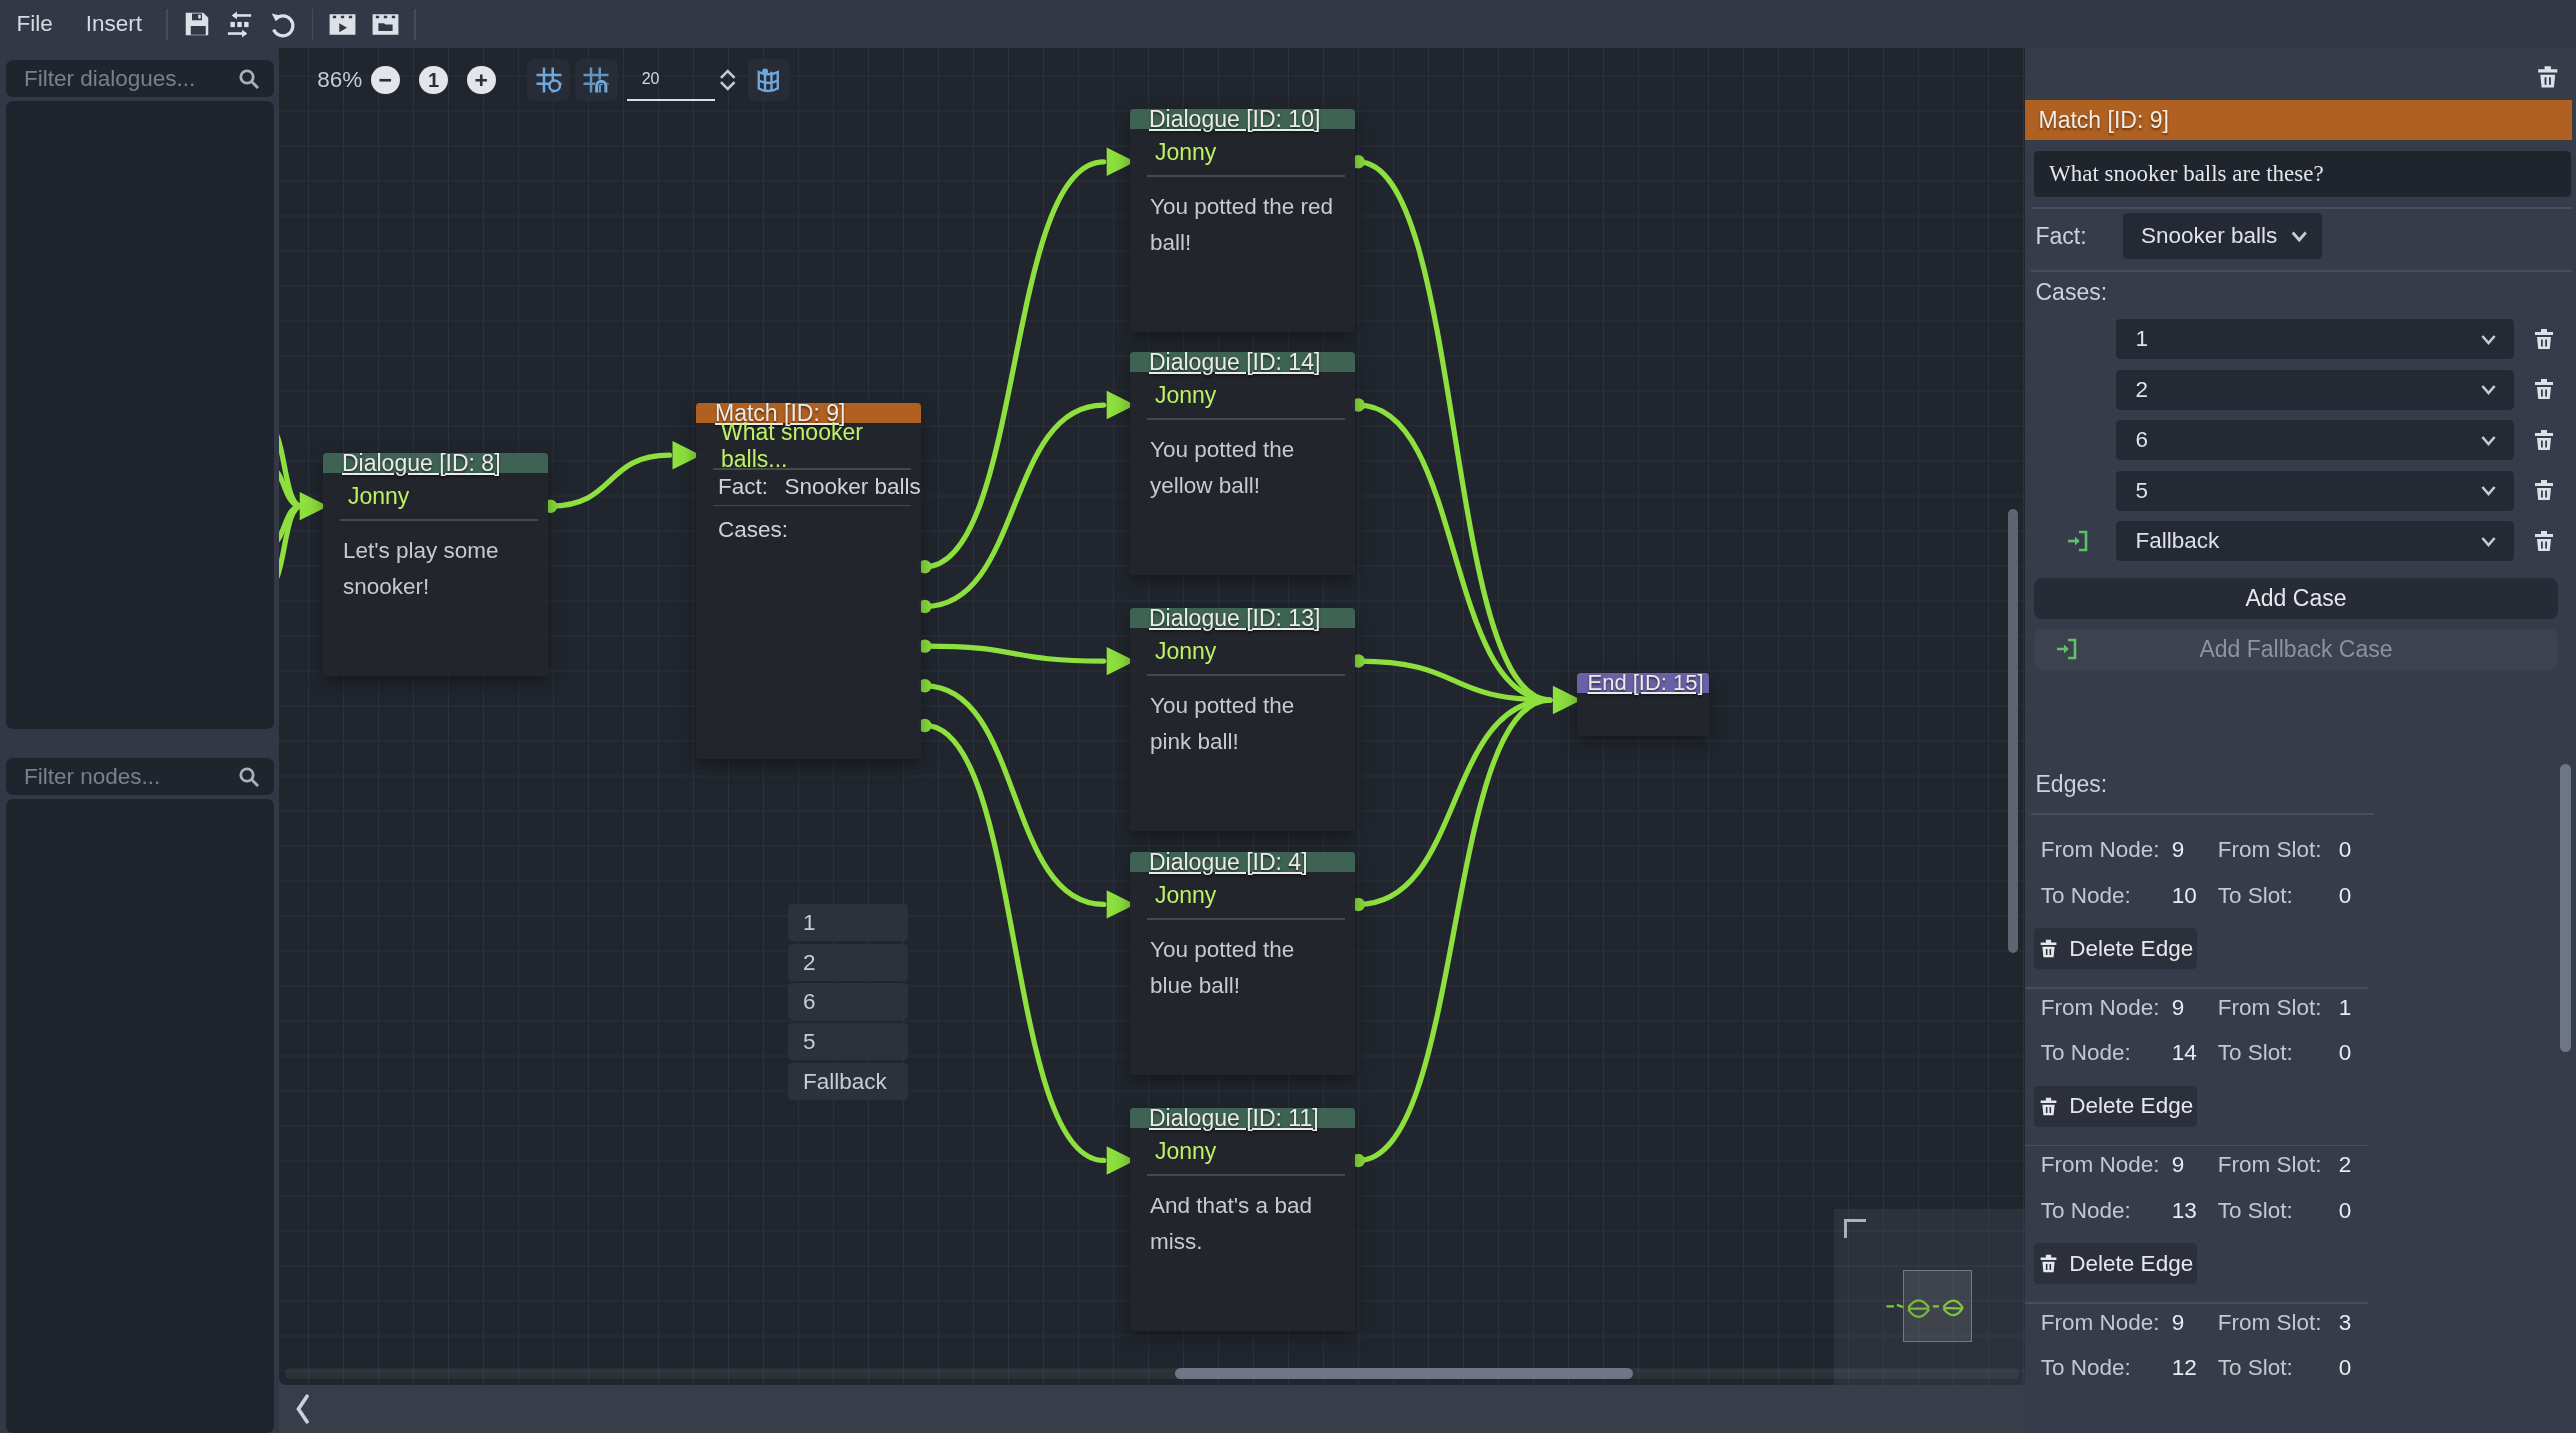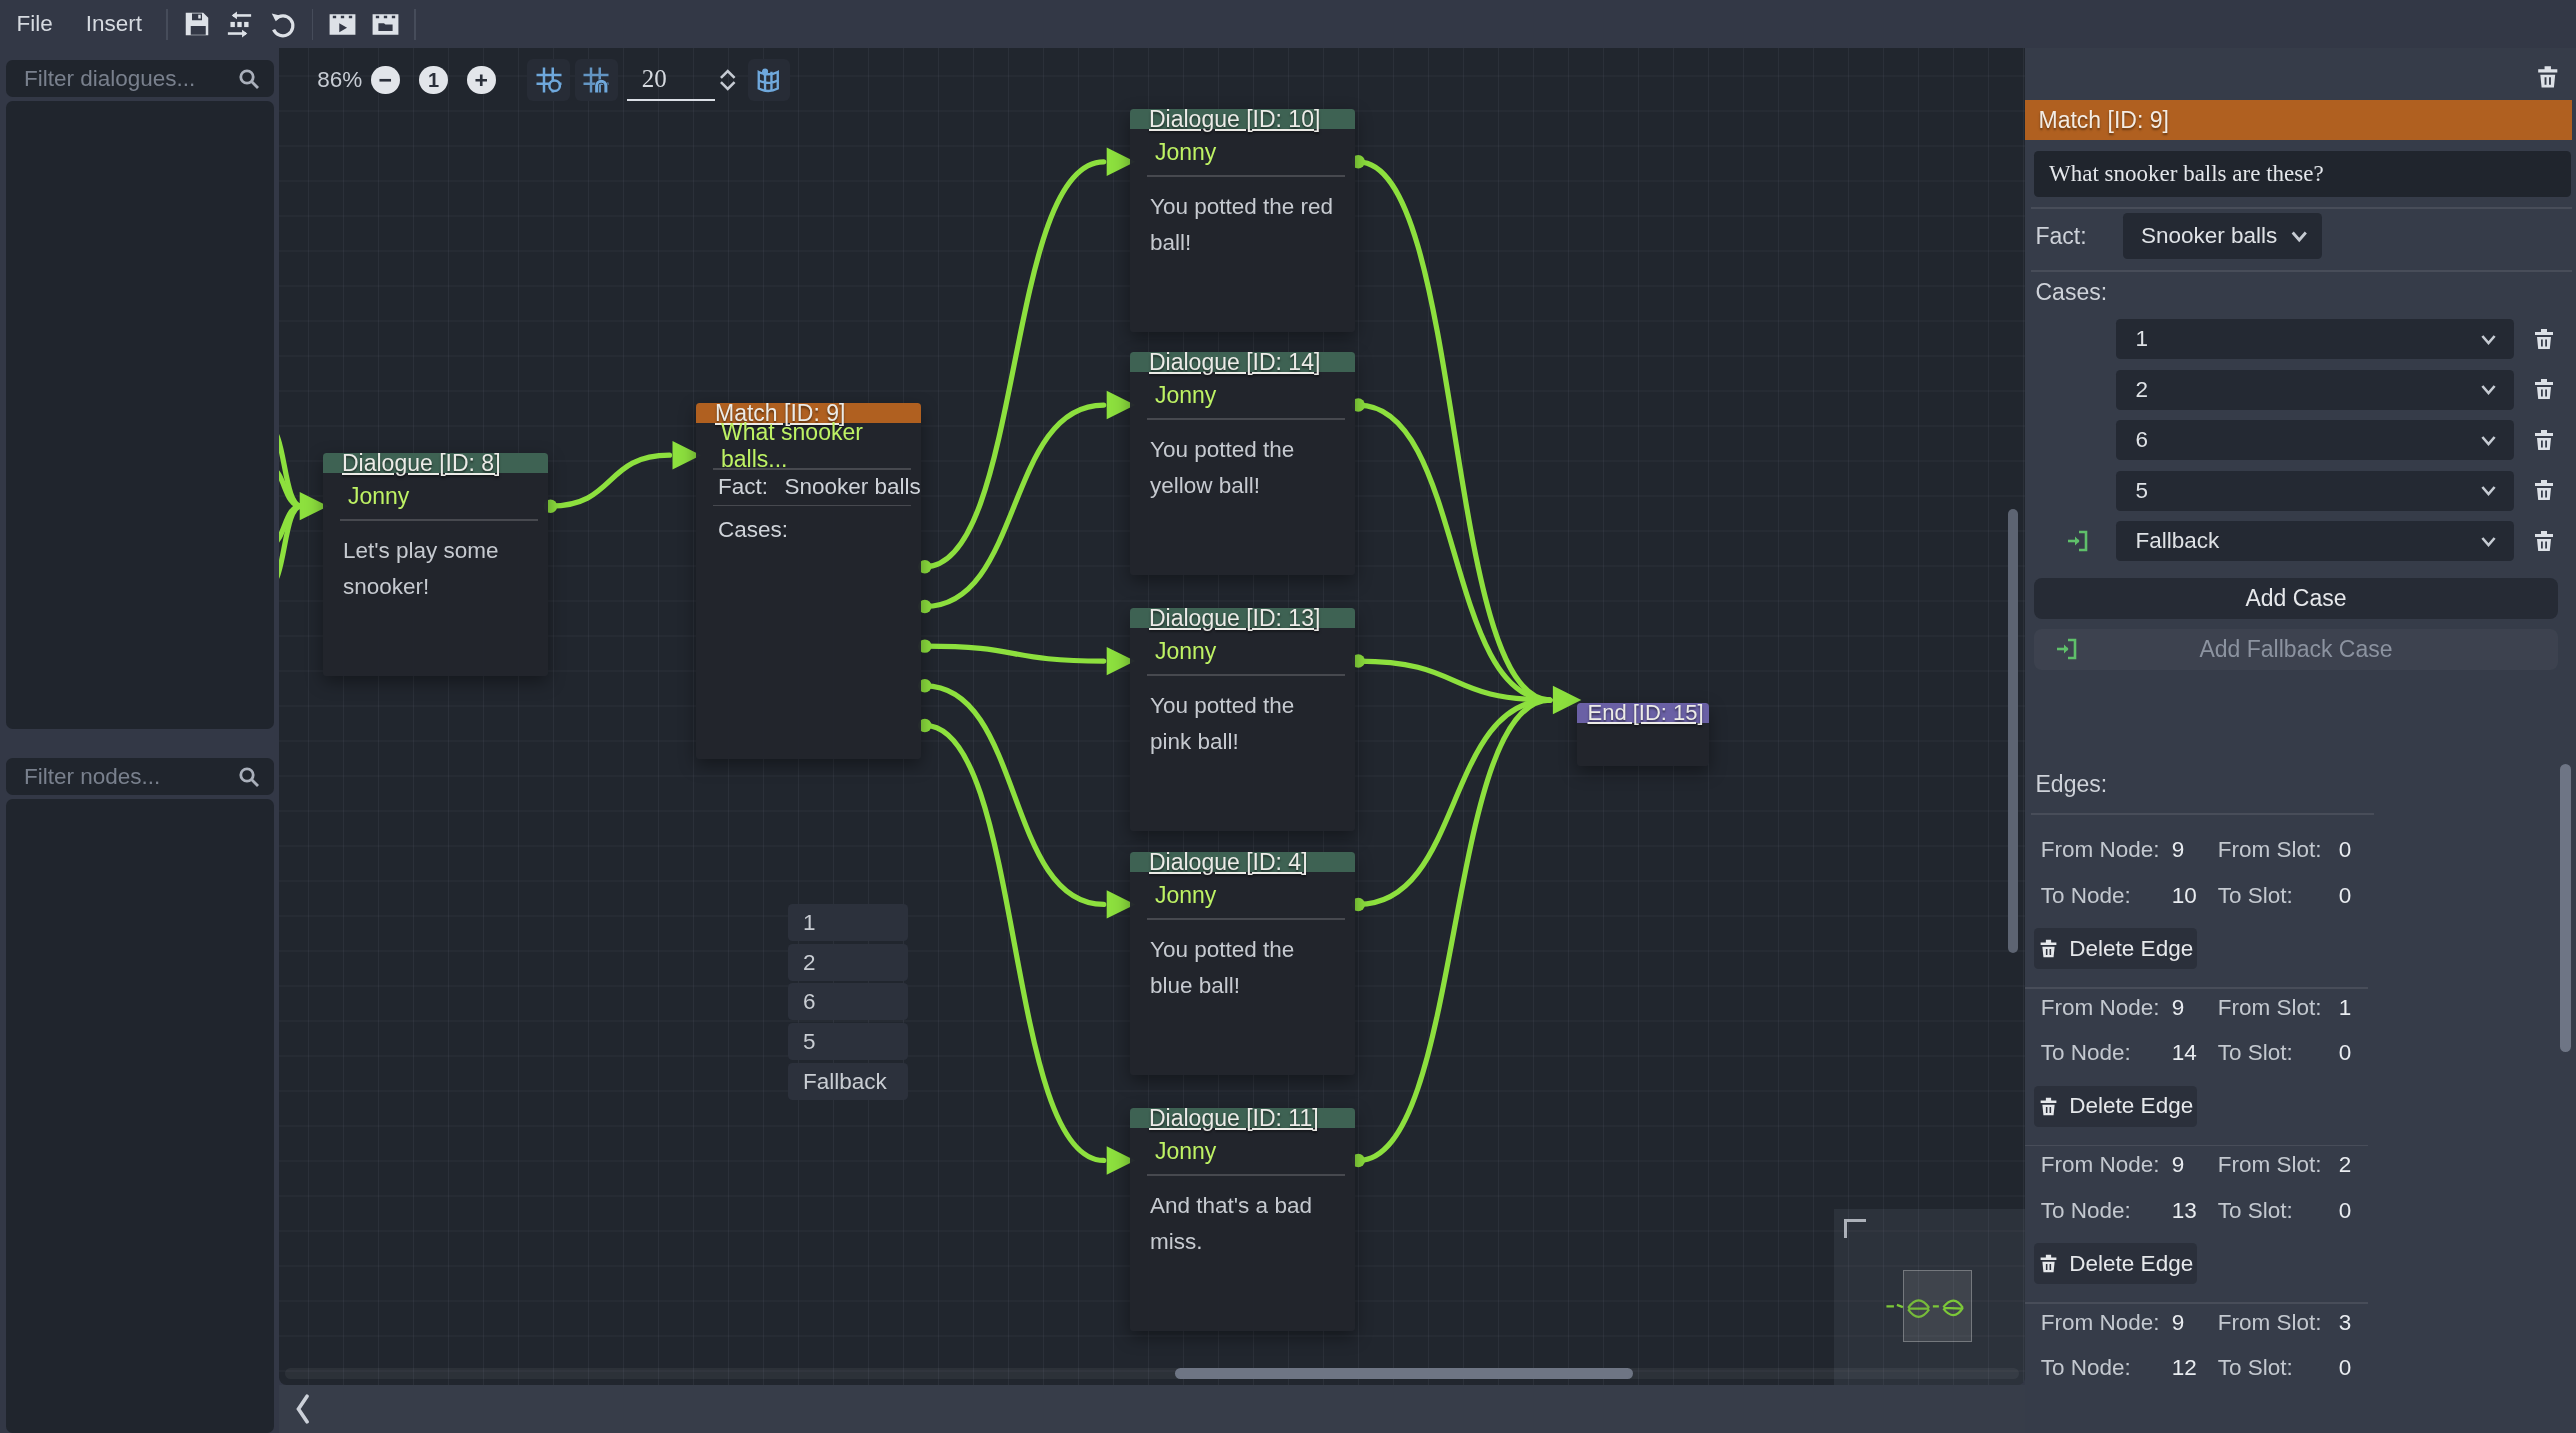--- a/index.html
+++ b/index.html
@@ -54,22 +54,22 @@
   .case-box { position:absolute; left:92px; width:120px; height:37px; background:#2c313c; border-radius:4.5px;
     display:flex; align-items:center; padding-left:15px; font-size:22.5px; color:#c9cdd3; }
 
   
   .gtoolbar { position:absolute; left:30px; top:10.5px; height:43px; display:flex; align-items:center; }
   .zoom-label { color:#c7ccd4; font-size:22.5px; margin:0 0 0 8.2px; width:54px; }
   .circle-btn { width:28.5px; height:28.5px; border-radius:50%; background:#e2e5ea; color:#2a2f3a;
     display:flex; align-items:center; justify-content:center; font-size:20px; font-weight:bold; margin-right:19.5px; }
   .sq-btn { width:43px; height:42px; border-radius:6px; background:#272c36; display:flex; align-items:center;
     justify-content:center; color:#6fa8dc; margin-right:4.5px; }
-  .snap-field { width:88px; height:42px; border-bottom:2.2px solid #dadee5; color:#d5d9df; font-size:25px;
-    display:flex; align-items:center; padding-left:15px; margin-left:4.5px;font-family:Liberation Serif, serif; }
+  .snap-field { width:88px; height:42px; border-bottom:2.2px solid #dadee5; color:#d5d9df; font-size:16px;
+    display:flex; align-items:center; padding-left:15px; margin-left:4.5px; }
   .spinner { width:27px; height:42px; display:flex; flex-direction:column; align-items:center; justify-content:center;
     color:#c6cbd3; margin-right:6px; }
 
   
   .hscroll-track { position:absolute; left:6px; bottom:6px; width:1734px; height:11.2px; border-radius:6px; background:rgba(255,255,255,.05); }
   .hscroll-thumb { position:absolute; left:890px; top:0; width:458px; height:11.2px; border-radius:6px; background:#6e7584; }
   .vscroll-thumb { position:absolute; right:6.7px; top:461px; width:10.5px; height:444px; border-radius:6px; background:#5d6472; }
   .minimap { position:absolute; left:1555px; top:1161px; width:191px; height:176px; background:rgba(150,160,180,.10); }
   .mm-corner { position:absolute; left:9.7px; top:9.7px; width:22.5px; height:19.5px;
     border-left:3.7px solid rgba(215,220,228,.75); border-top:3.7px solid rgba(215,220,228,.75); }
@@ -291,21 +291,21 @@
       <div class="ntext">You potted the blue ball!</div>
     </div>
 
     <div class="gnode dialogue" style="left:851px; top:1060px;">
       <div class="title">Dialogue [ID: 11]</div>
       <div class="nrow">Jonny</div>
       <div class="nrule"></div>
       <div class="ntext">And that's a bad miss.</div>
     </div>
 
-    <div class="gnode end" style="left:1298px; top:625px;margin-top:30px;">
+    <div class="gnode end" style="left:1298px; top:625px;">
       <div class="title" style="padding-left:10.5px; font-size:22px;">End [ID: 15]</div>
     </div>
 
     <div class="gtoolbar">
       <div class="zoom-label">86%</div>
       <div class="circle-btn">
         <svg width="16.5" height="16.5" viewBox="0 0 20 20">
             <rect x="3" y="8.4" width="14" height="3.2" fill="currentColor"></rect>
           </svg>
       </div>

